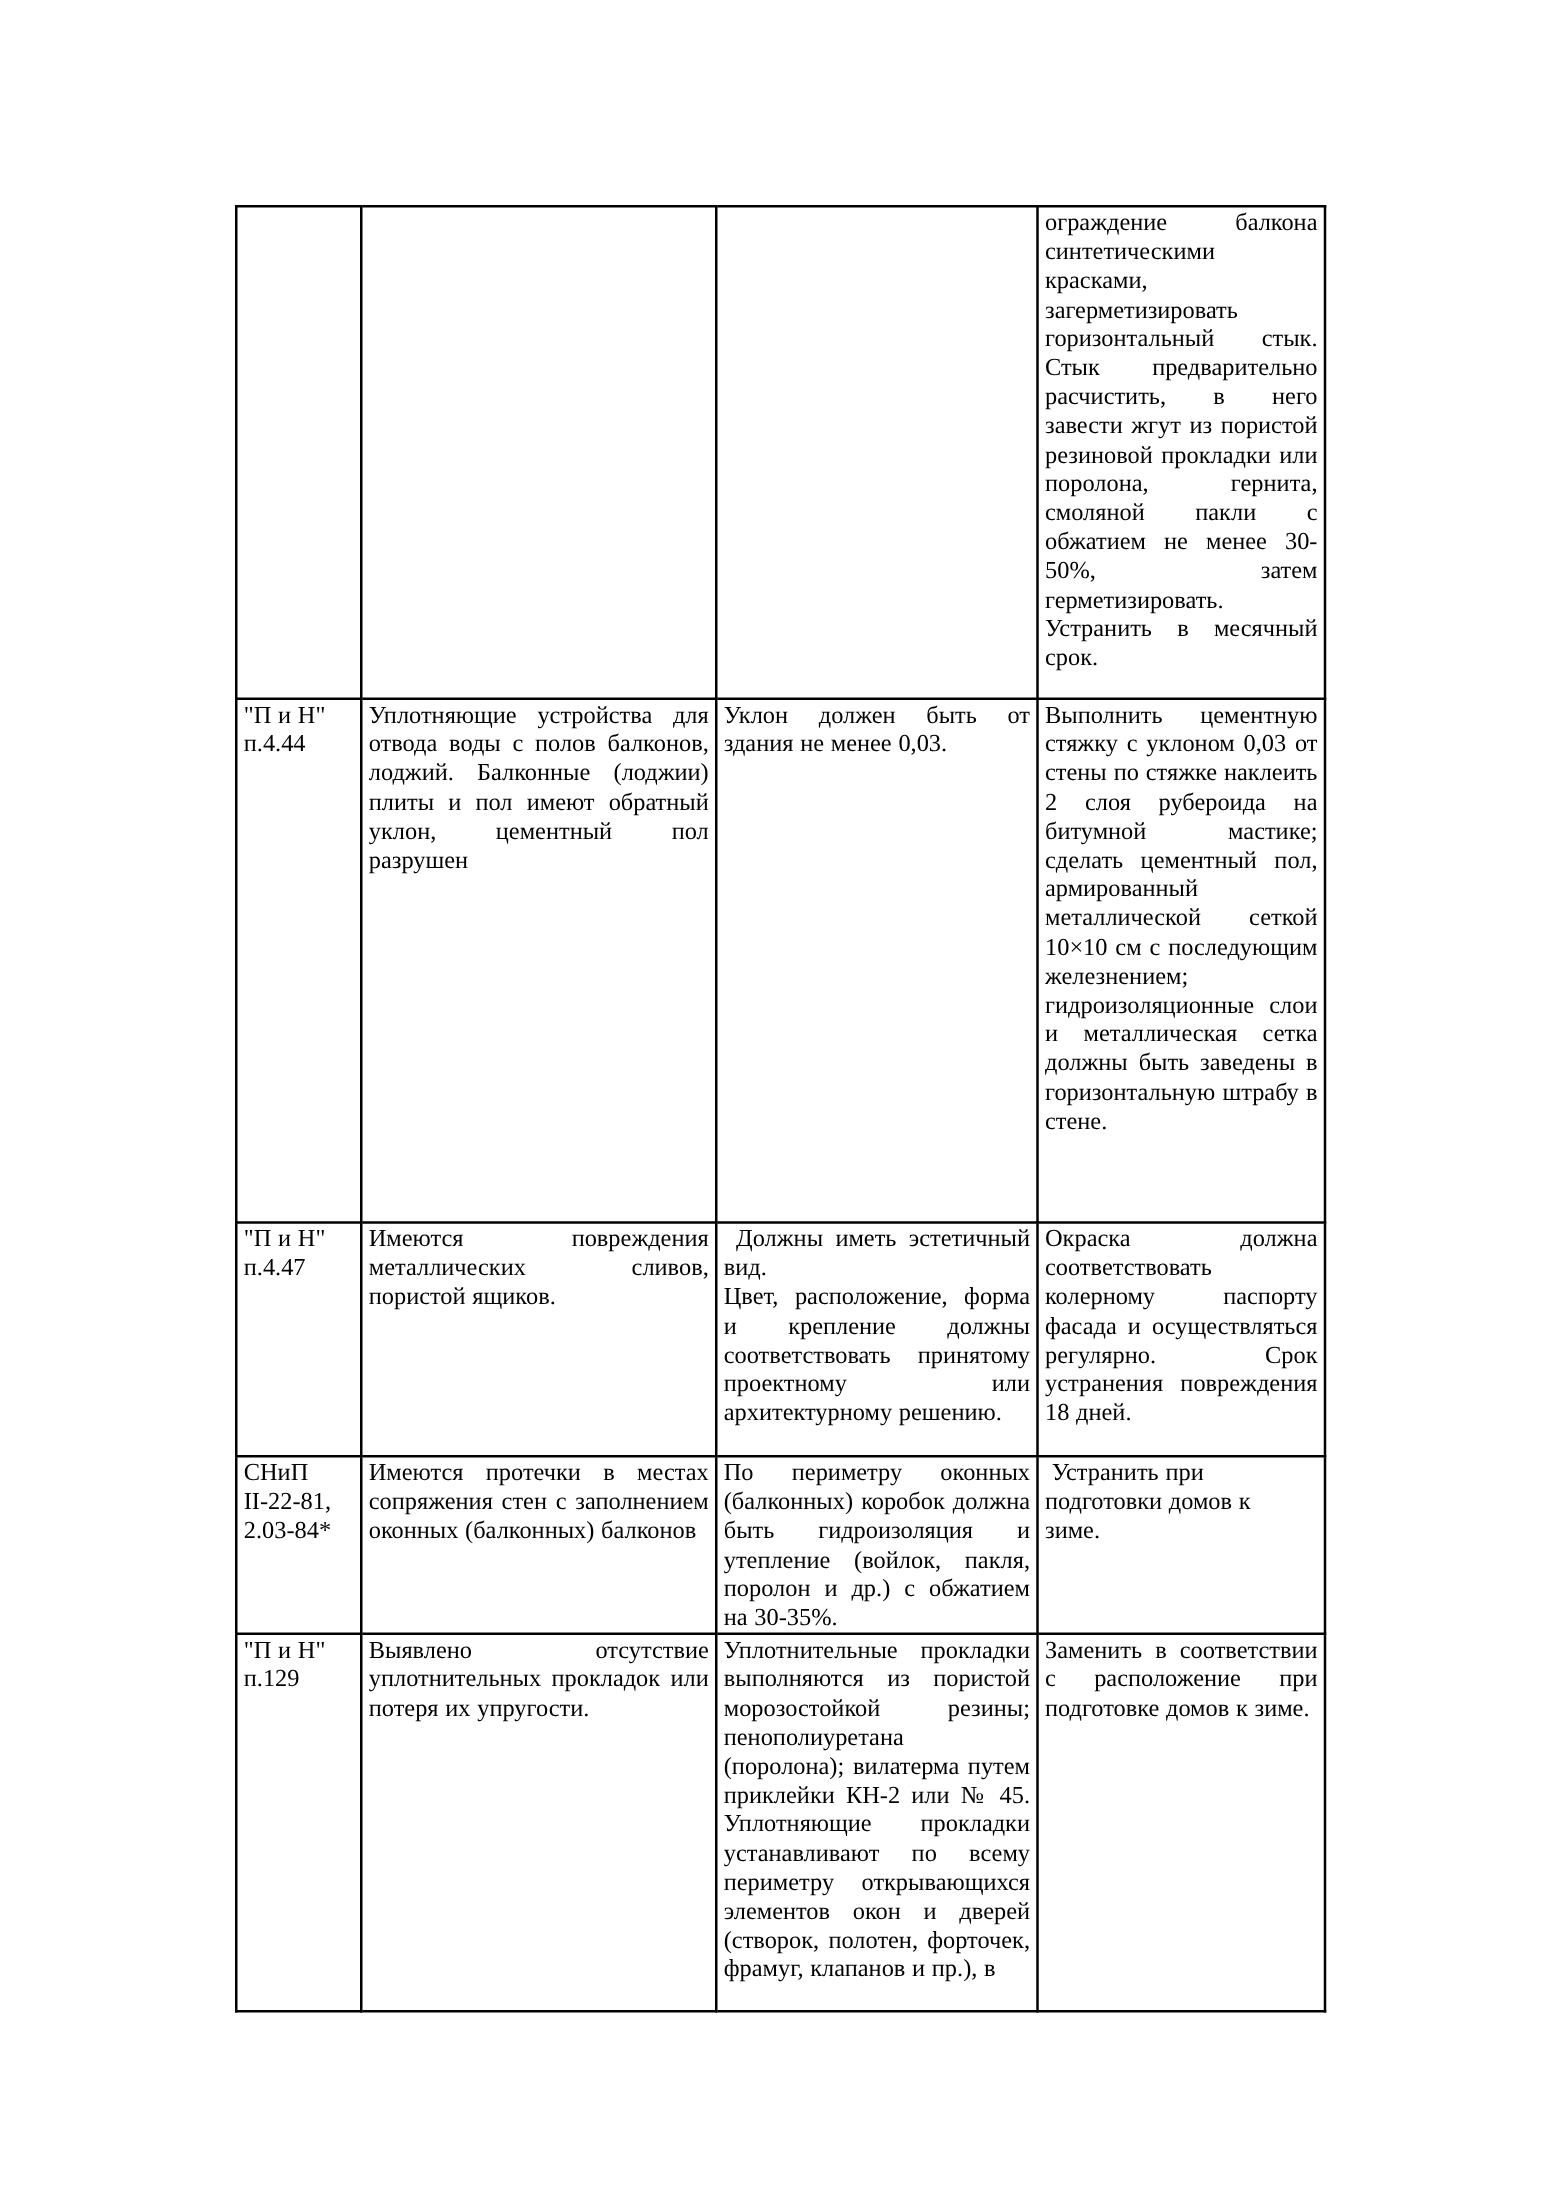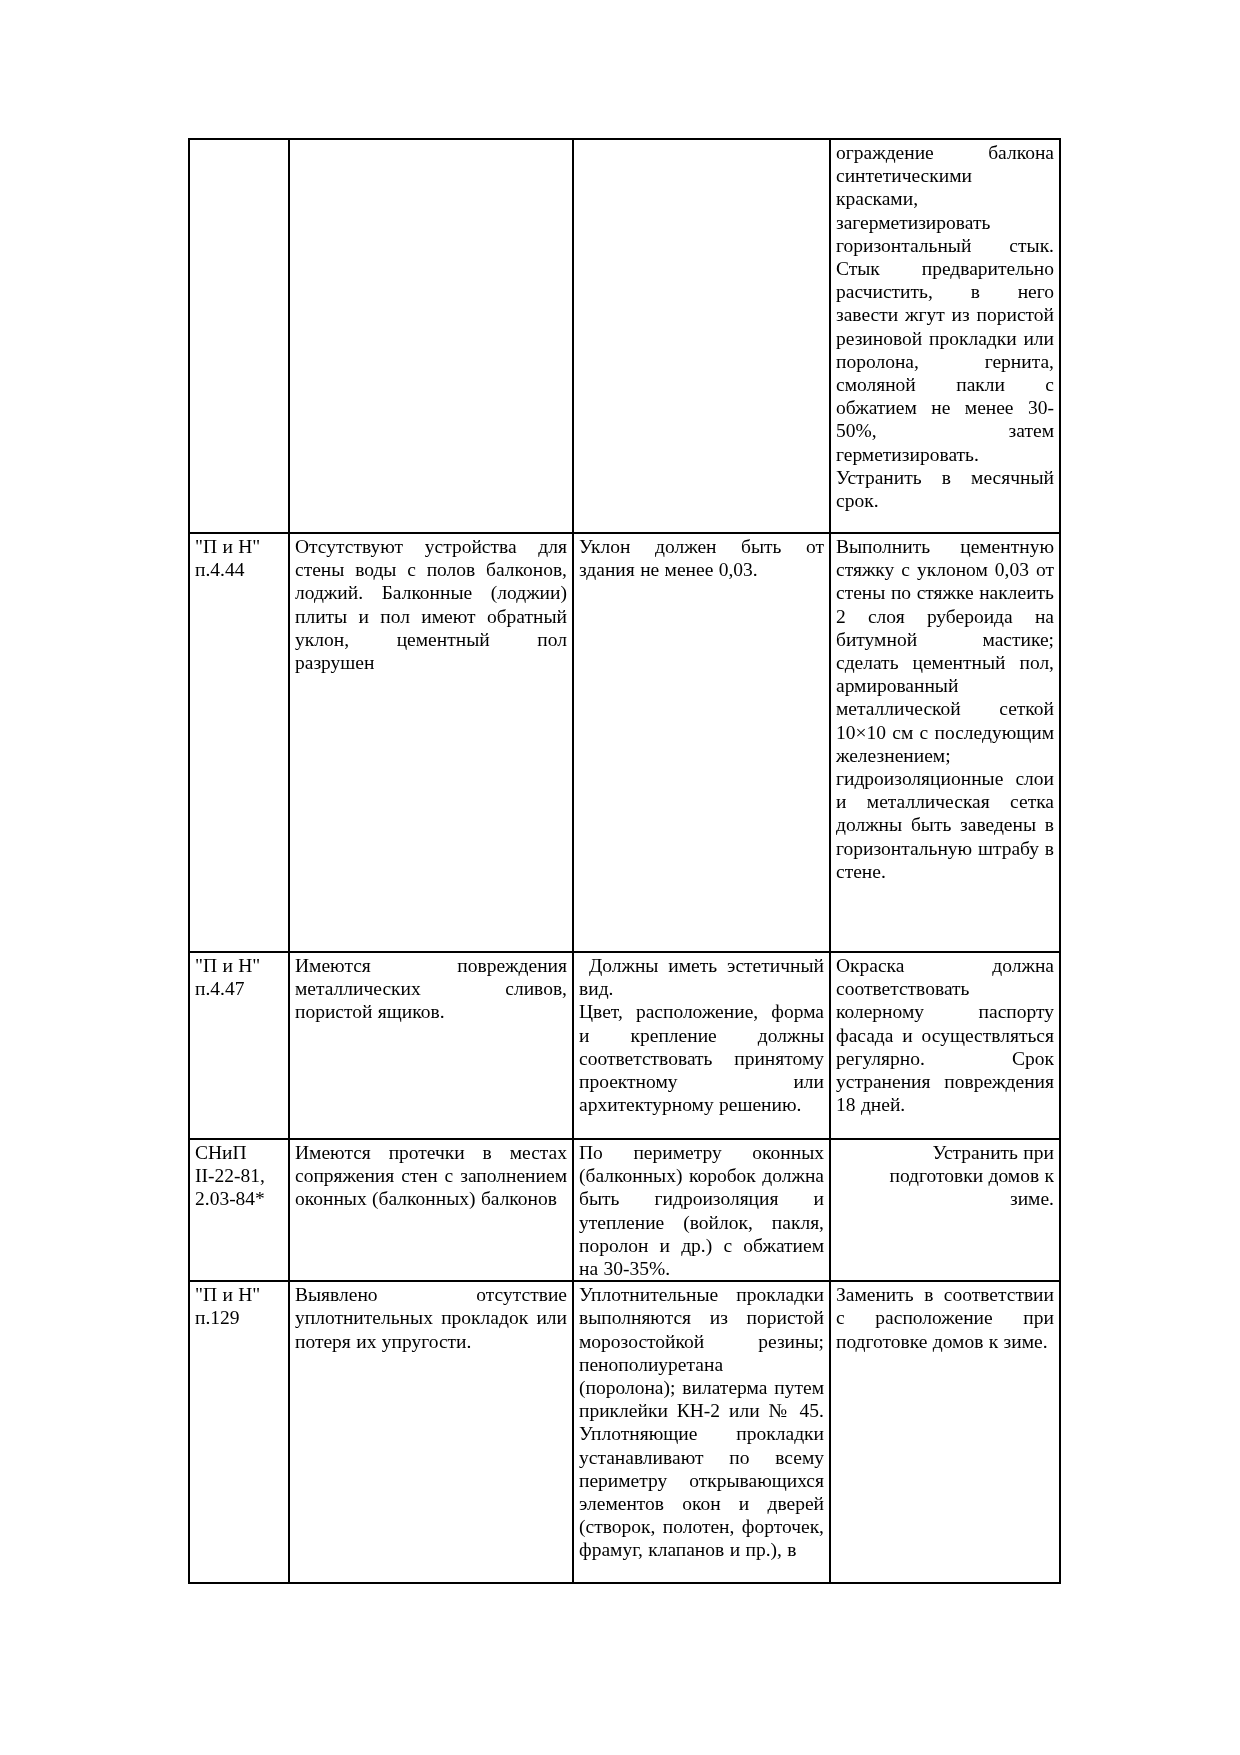--- a/index.html
+++ b/index.html
@@ -10,40 +10,40 @@
   .page {
     position: relative;
     width: 1240px;
     height: 1755px;
     background: #ffffff;
     overflow: hidden;
   }
   .doc-table {
     position: absolute;
     left: 188px;
-    top: 138px;
+    top: 164px;
     width: 871px;
     border-collapse: collapse;
     table-layout: fixed;
   }
   .doc-table td {
     border: 2px solid #000000;
     vertical-align: top;
     padding: 1px 5px 0 5px;
     font-family: "Liberation Serif", "DejaVu Serif", serif;
     font-size: 19.5px;
     line-height: 23.2px;
     color: #000000;
     text-align: justify;
     white-space: pre-line;
     overflow: hidden;
     word-spacing: 0.5px;
   }
   .doc-table td.ref-cell { text-align: left; }
-  .doc-table td.align-left { text-align: right; }
+  .doc-table td.align-left { text-align: left; }
   col.c0 { width: 100px; }
   col.c1 { width: 284px; }
   col.c2 { width: 257px; }
   col.c3 { width: 230px; }
   tr.r0 { height: 394px; }
   tr.r1 { height: 419px; }
   tr.r2 { height: 187px; }
   tr.r3 { height: 140px; }
   tr.r4 { height: 302px; }
 </style>
@@ -61,21 +61,21 @@
     <tbody>
       <tr class="r0">
         <td class="ref-cell"></td>
         <td></td>
         <td></td>
         <td>ограждение балкона синтетическими красками, загерметизировать горизонтальный стык. Стык предварительно расчистить, в него завести жгут из пористой резиновой прокладки или поролона, гернита, смоляной пакли с обжатием не менее 30-50%, затем герметизировать. Устранить в месячный срок.</td>
       </tr>
       <tr class="r1">
         <td class="ref-cell">"П и Н"
 п.4.44</td>
-        <td>Отсутствуют устройства для стены воды с полов балконов, лоджий. Балконные (лоджии) плиты и пол имеют обратный уклон, цементный пол разрушен</td>
+        <td>Уплотняющие устройства для отвода воды с полов балконов, лоджий. Балконные (лоджии) плиты и пол имеют обратный уклон, цементный пол разрушен</td>
         <td>Уклон должен быть от здания не менее 0,03.</td>
         <td>Выполнить цементную стяжку с уклоном 0,03 от стены по стяжке наклеить 2 слоя рубероида на битумной мастике; сделать цементный пол, армированный металлической сеткой 10×10 см с последующим железнением; гидроизоляционные слои и металлическая сетка должны быть заведены в горизонтальную штрабу в стене.</td>
       </tr>
       <tr class="r2">
         <td class="ref-cell">"П и Н"
 п.4.47</td>
         <td>Имеются повреждения металлических сливов, пористой ящиков.</td>
         <td>&nbsp;Должны иметь эстетичный вид.
 Цвет, расположение, форма и крепление должны соответствовать принятому проектному или архитектурному решению.</td>
         <td>Окраска должна соответствовать колерному паспорту фасада и осуществляться регулярно. Срок устранения повреждения 18 дней.</td>

